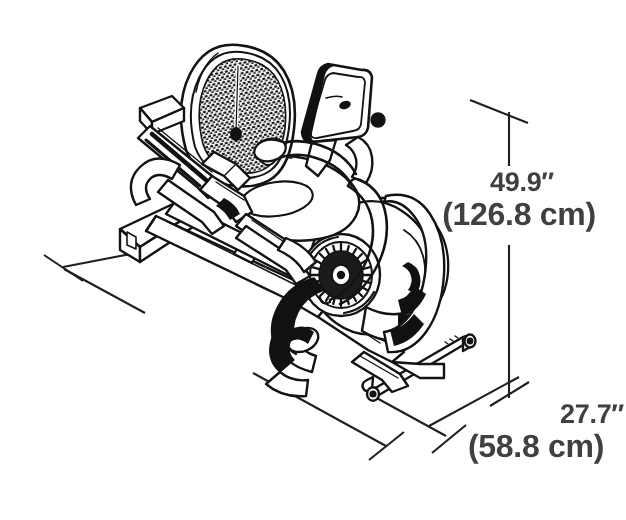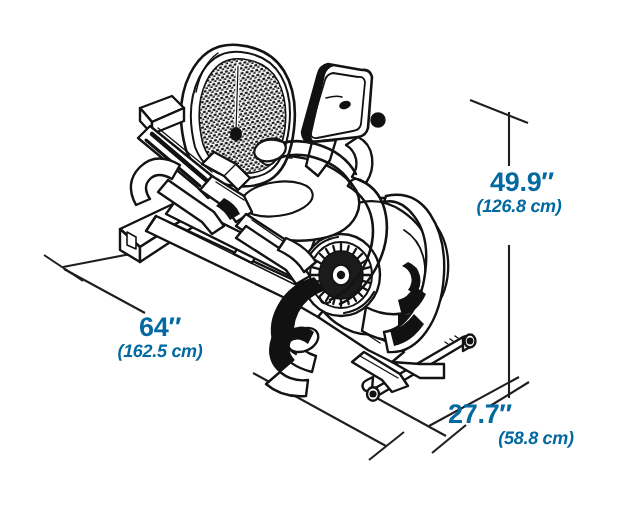--- a/index.html
+++ b/index.html
@@ -28,34 +28,33 @@
     left: 0;
     top: 0;
     width: 626px;
     height: 520px;
     display: block;
   }
   .dim-label {
     position: absolute;
     font-family: "Liberation Sans", sans-serif;
     font-weight: bold;
-    color: #0369a1;
+    color: #404040;
     line-height: 1.08;
     white-space: nowrap;
     letter-spacing: -0.3px;
     text-rendering: geometricPrecision;
   }
   .dim-label .inches {
     display: block;
     font-size: 27px;
   }
   .dim-label .cm {
     display: block;
-    font-size: 18px;
-    font-style: italic;
+    font-size: 32px;
   }
   #label-height {
     left: 424px;
     top: 168px;
     text-align: center;
     width: 190px;
   }
   #label-height .inches { text-align: center; padding-left: 6px; }
   #label-height .cm { text-align: center; }
   #label-width {
@@ -65,21 +64,21 @@
     width: 188px;
   }
   #label-width .inches { text-align: center; }
   #label-width .cm { text-align: center; }
   #label-depth {
     left: 448px;
     top: 400px;
     text-align: center;
     width: 176px;
   }
-  #label-depth .inches { text-align: left; }
+  #label-depth .inches { text-align: right; }
   #label-depth .cm { text-align: center; }
 </style>
 </head>
 <body>
 
 <div id="diagram-root">
 
   <svg id="scene" viewBox="0 0 626 520" xmlns="http://www.w3.org/2000/svg">
 
     <defs>
@@ -409,23 +408,19 @@
       </g>
 
     </g>
   </svg>
 
   <div class="dim-label" id="label-height">
     <span class="inches">49.9″</span>
     <span class="cm">(126.8 cm)</span>
   </div>
 
-  <div class="dim-label" id="label-width">
-    <span class="inches">64″</span>
-    <span class="cm">(162.5 cm)</span>
-  </div>
 
   <div class="dim-label" id="label-depth">
     <span class="inches">27.7″</span>
     <span class="cm">(58.8 cm)</span>
   </div>
 
 </div>
 
 </body></html>

